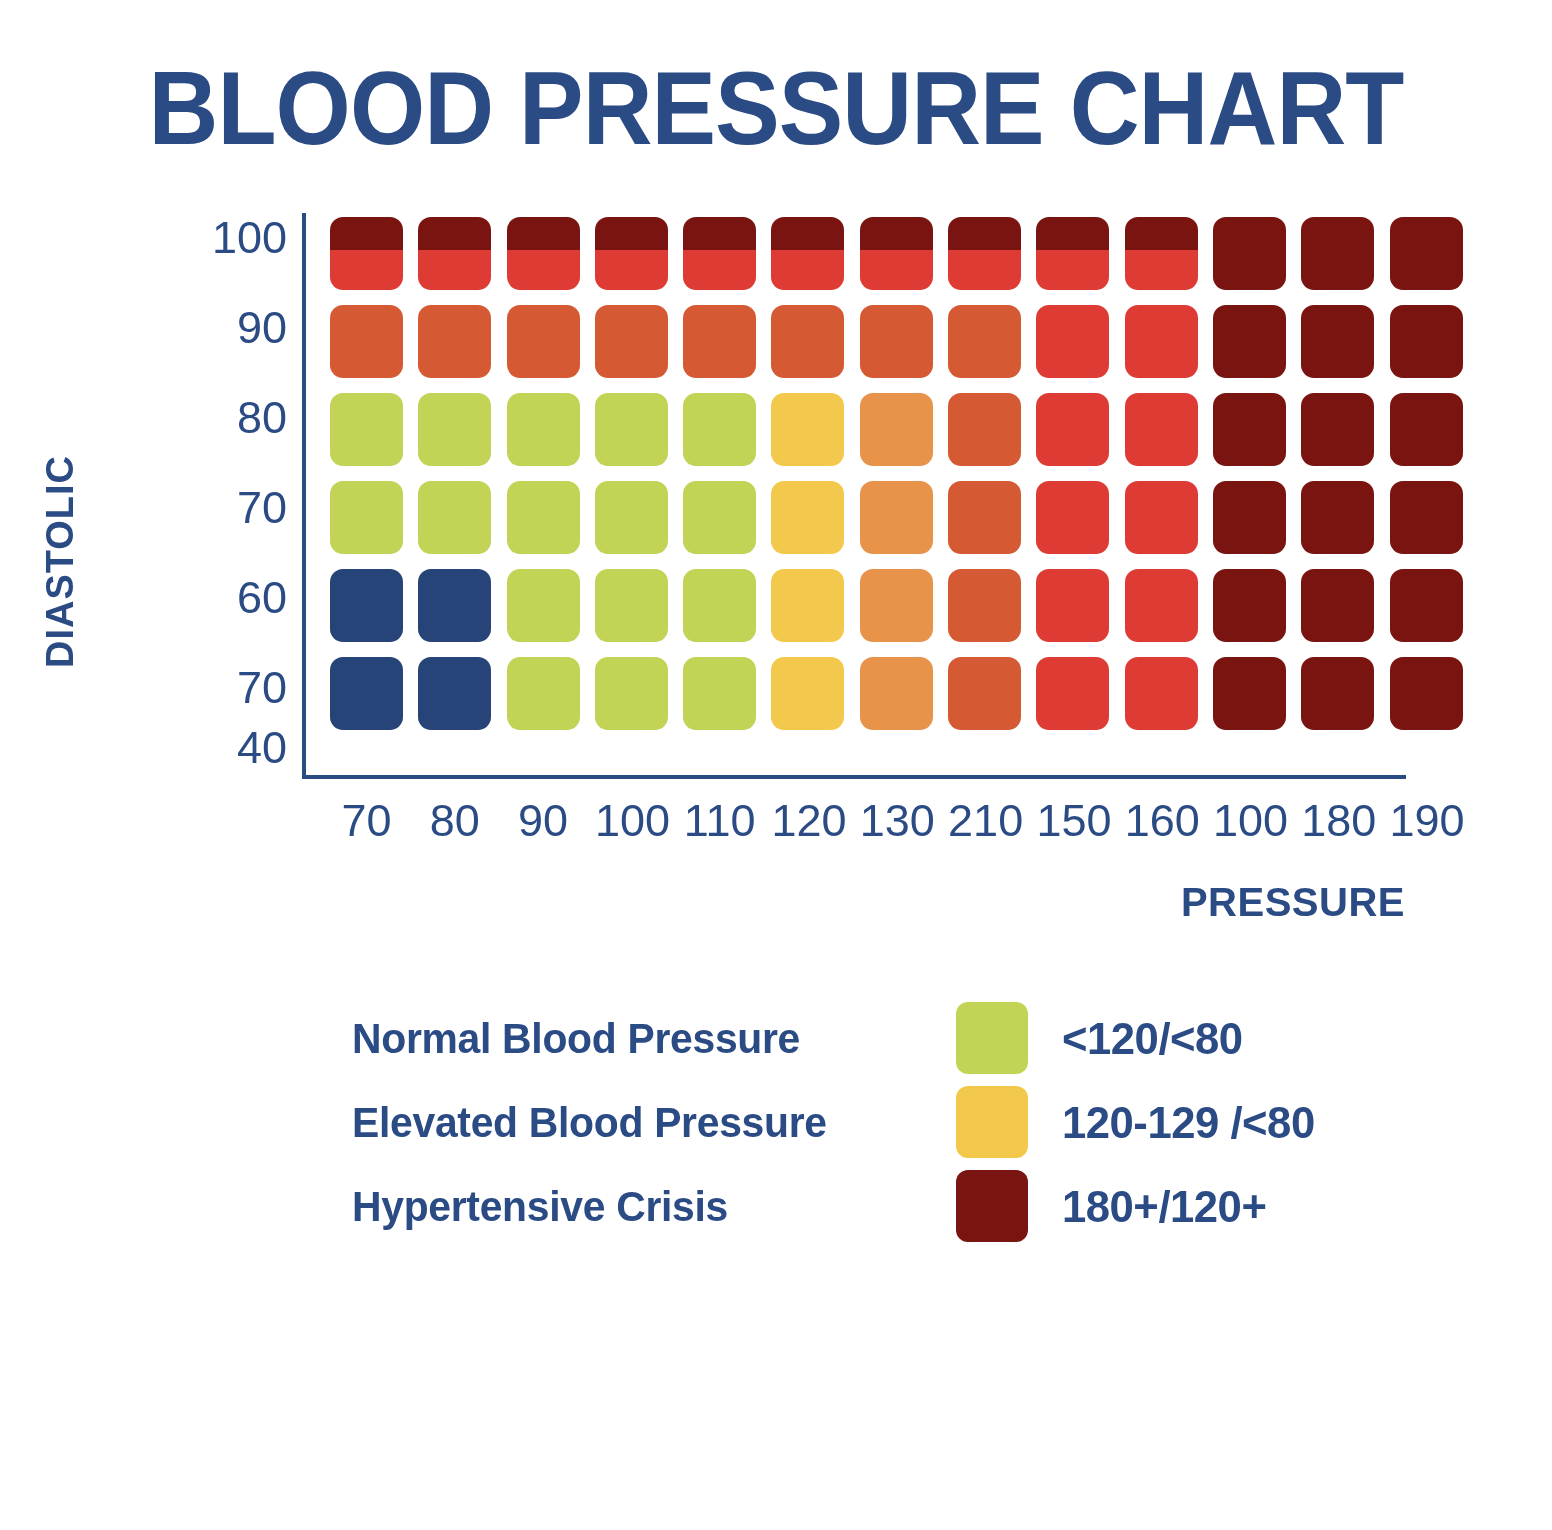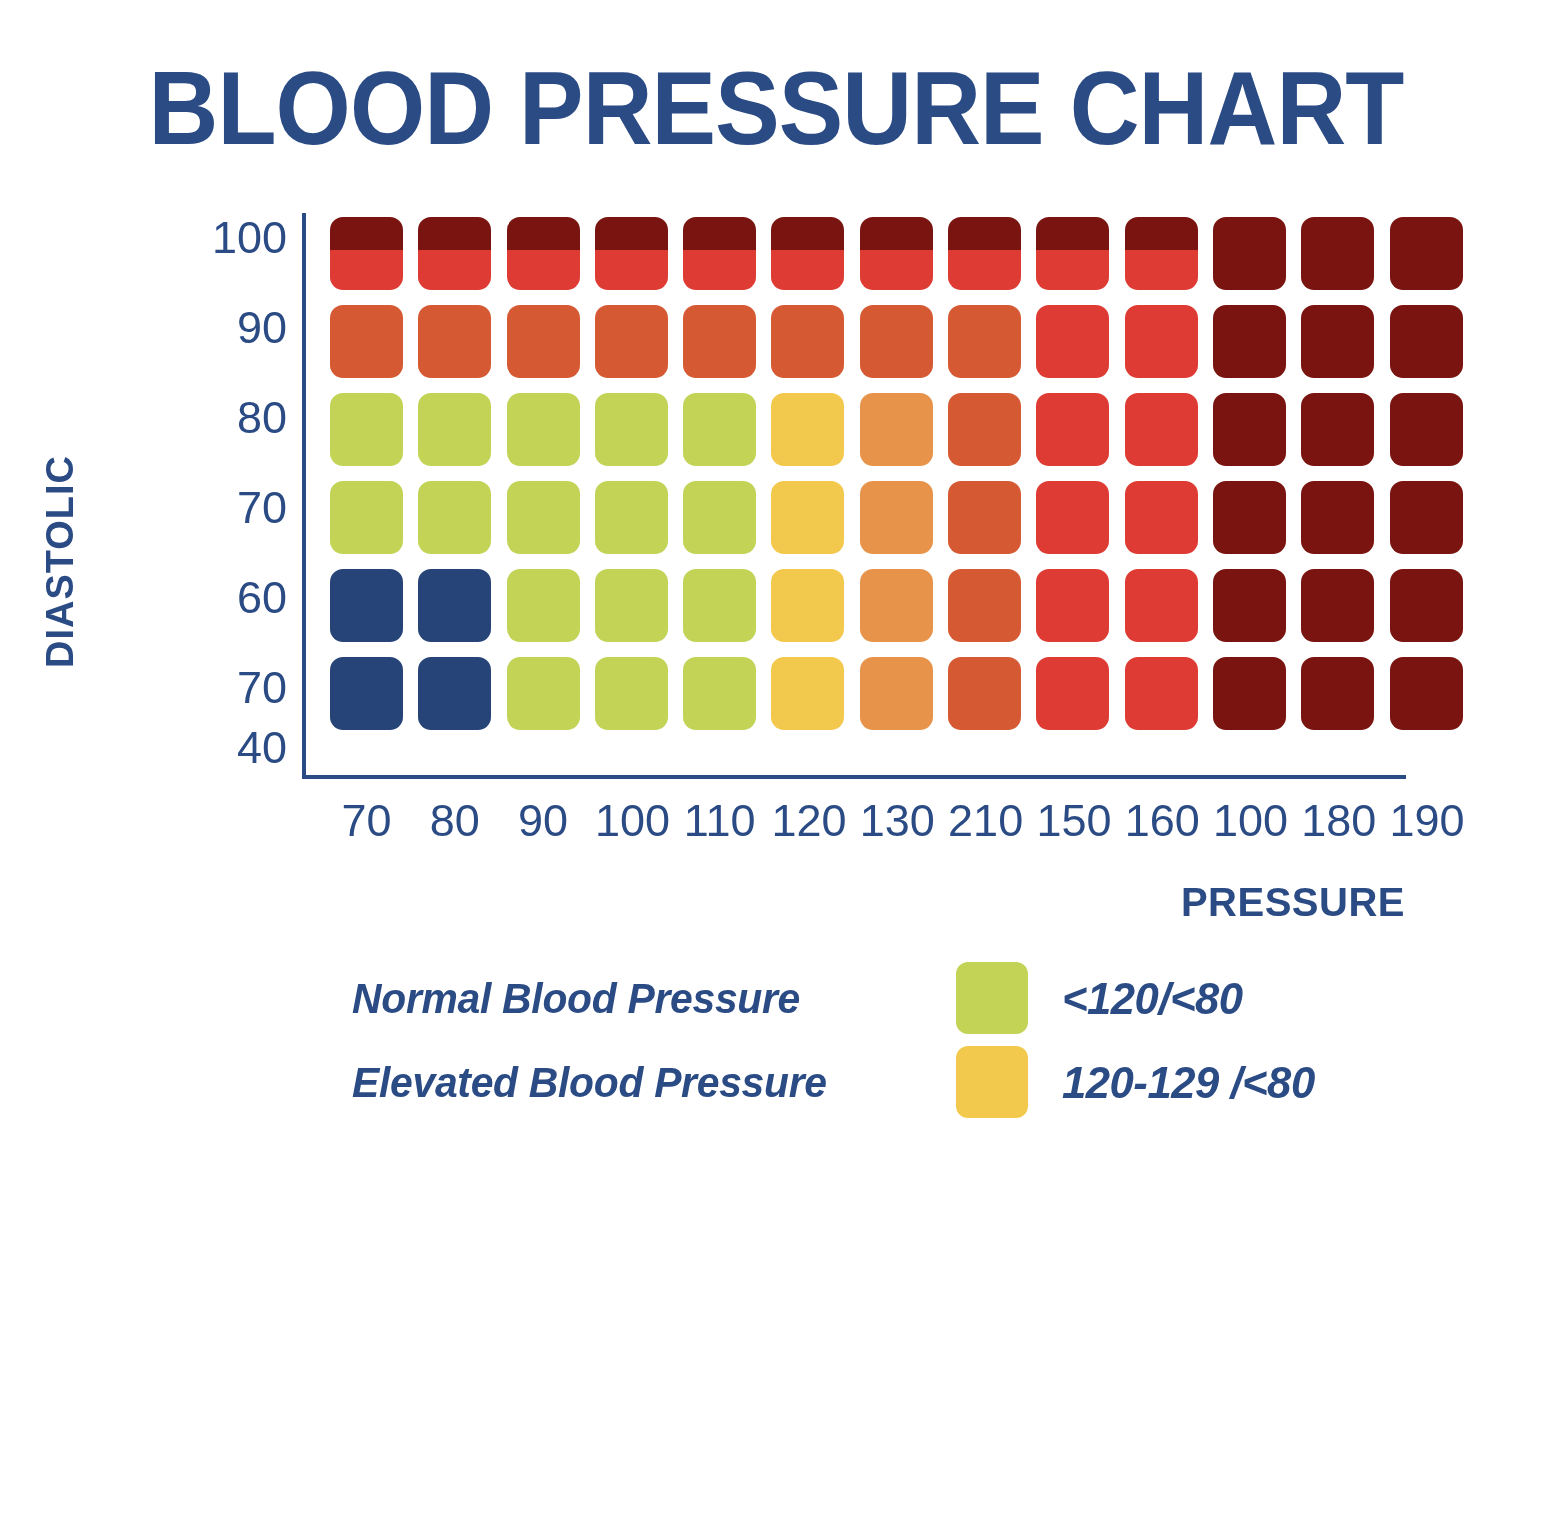--- a/index.html
+++ b/index.html
@@ -129,23 +129,22 @@
     text-align:right;
     color:#2B4B85;
     font-size:40px;
     font-weight:bold;
     letter-spacing:0.5px;
   }
 
   
   #legend {
     position:absolute;
-    left:352px; top:956px;
+    left:352px; top:996px;
     width:1050px;
-    font-style:italic;
   }
   .legend-row {
     display:flex;
     align-items:center;
     height:84px;
   }
   .legend-label {
     width:570px;
     text-align:left;
     color:#2B4B85;
@@ -501,15 +500,22 @@
         </div>
         <div class="legend-value">&lt;120/&lt;80</div>
       </div>
       <div class="legend-row">
         <div class="legend-label">Elevated Blood Pressure</div>
         <div class="legend-swatch-cell">
           <div class="legend-swatch" style="background: rgb(242, 201, 76);"></div>
         </div>
         <div class="legend-value">120-129 /&lt;80</div>
       </div>
+      <div class="legend-row">
+        <div class="legend-label">Hypertensive Crisis</div>
+        <div class="legend-swatch-cell">
+          <div class="legend-swatch" style="background: rgb(122, 20, 16);"></div>
+        </div>
+        <div class="legend-value">180+/120+</div>
+      </div>
     </div>
 
 </div>
 
 </body></html>

